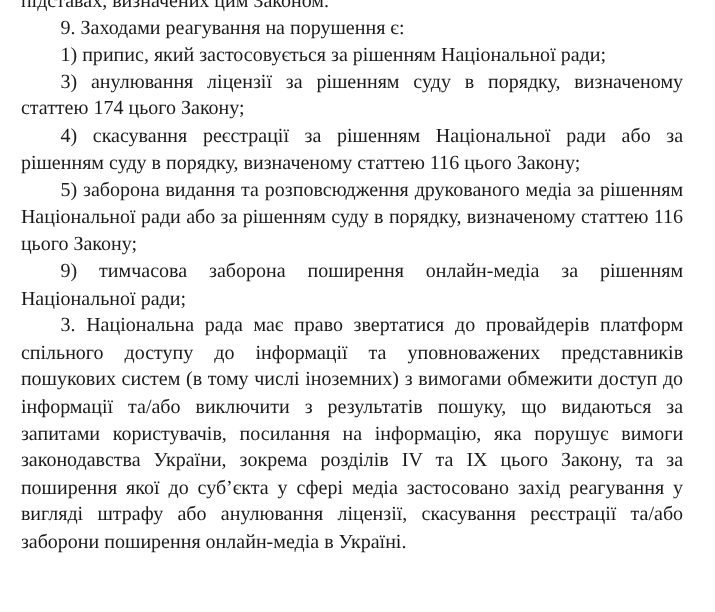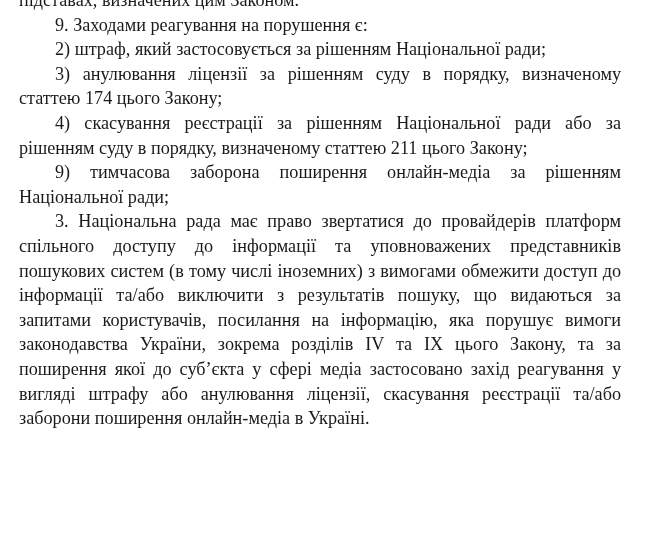--- a/index.html
+++ b/index.html
@@ -31,18 +31,19 @@
     .p.noindent {
       text-indent: 0;
     }
   </style>
 </head>
 <body>
 
 <div class="page">
   <p class="p noindent">підставах, визначених цим Законом.</p>
   <p class="p">9. Заходами реагування на порушення є:</p>
-  <p class="p">2) штраф, який застосовується за рішенням Національної ради;</p>
+  <p class="p">1) припис, який застосовується за рішенням Національної ради;</p>
   <p class="p">3) анулювання ліцензії за рішенням суду в порядку, визначеному статтею 174 цього Закону;</p>
-  <p class="p">4) скасування реєстрації за рішенням Національної ради або за рішенням суду в порядку, визначеному статтею 211 цього Закону;</p>
+  <p class="p">4) скасування реєстрації за рішенням Національної ради або за рішенням суду в порядку, визначеному статтею 116 цього Закону;</p>
+  <p class="p">5) заборона видання та розповсюдження друкованого медіа за рішенням Національної ради або за рішенням суду в порядку, визначеному статтею 116 цього Закону;</p>
   <p class="p">9) тимчасова заборона поширення онлайн-медіа за рішенням Національної ради;</p>
   <p class="p">3. Національна рада має право звертатися до провайдерів платформ спільного доступу до інформації та уповноважених представників пошукових систем (в тому числі іноземних) з вимогами обмежити доступ до інформації та/або виключити з результатів пошуку, що видаються за запитами користувачів, посилання на інформацію, яка порушує вимоги законодавства України, зокрема розділів IV та IX цього Закону, та за поширення якої до суб’єкта у сфері медіа застосовано захід реагування у вигляді штрафу або анулювання ліцензії, скасування реєстрації та/або заборони поширення онлайн-медіа в Україні.</p>
 </div>
 
 </body></html>

